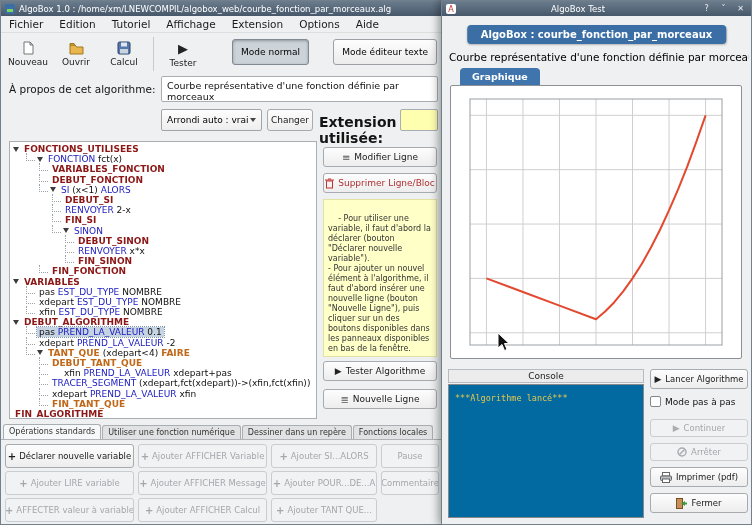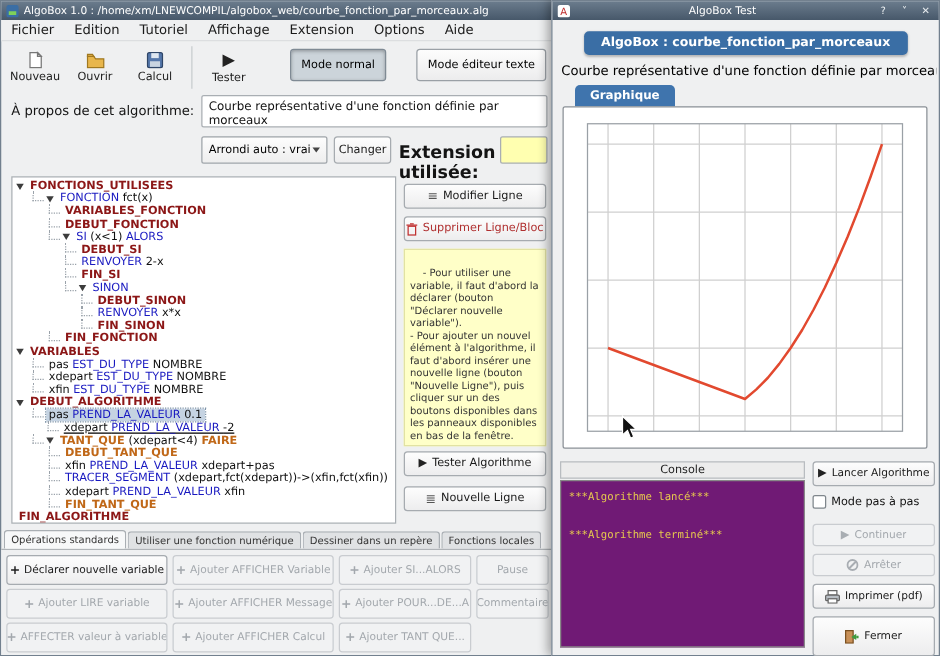--- a/index.html
+++ b/index.html
@@ -45,21 +45,21 @@
 .op-btn .plus{font-weight:bold;font-size:10px;}
 .op-btn.disabled .plus{color:#a3a8ad;}
 
 #banner{position:absolute;left:50%;transform:translateX(-50%);top:24px;padding:4px 14px;background:#3a6ea5;border-radius:4px;color:#fff;font-weight:bold;font-size:10px;white-space:nowrap;box-shadow:0 1px 2px rgba(0,0,0,.25);}
 #subtitle{position:absolute;left:7px;top:50px;font-size:10.5px;color:#000;white-space:nowrap;overflow:hidden;right:2px;}
 #graph-tab{position:absolute;left:18px;top:67px;padding:3px 12px;background:#3f74ad;border-radius:4px 4px 0 0;color:#fff;font-weight:bold;font-size:9.5px;}
 #graph-frame{position:absolute;left:8px;top:84px;width:292px;height:274px;background:#fff;border:1px solid #8a9096;border-radius:2px;}
 #graph-svg{position:absolute;left:5px;top:5px;}
 #cursor{position:absolute;left:46px;top:246px;}
 #console-header{position:absolute;left:6px;top:368px;width:196px;height:14px;background:#ececec;border:1px solid #b8bcc0;text-align:center;font-size:9px;color:#222;line-height:12px;}
-#console{position:absolute;left:6px;top:383px;width:196px;height:134px;background:#701a75;border:1px solid #888;padding:8px 6px;font-family:"DejaVu Sans Mono",monospace;font-size:8.5px;color:#e6c84e;overflow:hidden;}
+#console{position:absolute;left:6px;top:383px;width:196px;height:134px;background:#0369a1;border:1px solid #888;padding:8px 6px;font-family:"DejaVu Sans Mono",monospace;font-size:8.5px;color:#e6c84e;overflow:hidden;}
 .console-line{min-height:15px;white-space:pre;}
 .ctrl{position:absolute;left:208px;width:98px;}
 #chk-row{top:395px;display:flex;align-items:center;gap:4px;font-size:9px;color:#111;}
 .checkbox{width:11px;height:11px;background:#fff;border:1px solid #7f868c;border-radius:2px;flex:none;}
 .play-glyph{font-size:9px;color:#222;}
 .play-glyph.gray{color:#a8adb2;}
 .icon-label{font-size:8.5px;white-space:nowrap;overflow:hidden;}
 </style>
 </head>
 <body>
@@ -207,34 +207,34 @@
         <span class="tree-text"><span class="sk">xfin </span><span class="sb">EST_DU_TYPE </span><span class="sk">NOMBRE</span></span>
       </div>
       <div class="tree-row" style="padding-left: 3px;">
         <span class="exp"></span>
         <span class="tree-text"><span class="sm">DEBUT_ALGORITHME</span></span>
       </div>
       <div class="tree-row" style="padding-left: 16px;">
         <span class="conn"></span>
         <span class="tree-text sel"><span class="sk">pas </span><span class="sb">PREND_LA_VALEUR </span><span class="sk">0.1</span></span>
       </div>
-      <div class="tree-row" style="padding-left: 28px; text-decoration: underline;">
+      <div class="tree-row" style="padding-left: 16px;">
         <span class="conn"></span>
         <span class="tree-text"><span class="sk">xdepart </span><span class="sb">PREND_LA_VALEUR </span><span class="sk">-2</span></span>
       </div>
       <div class="tree-row" style="padding-left: 16px;">
         <span class="conn"></span>
         <span class="exp"></span>
         <span class="tree-text"><span class="so">TANT_QUE </span><span class="sk">(xdepart&lt;4)</span><span class="so"> FAIRE</span></span>
       </div>
       <div class="tree-row" style="padding-left: 29px;">
         <span class="conn"></span>
         <span class="tree-text"><span class="so">DEBUT_TANT_QUE</span></span>
       </div>
-      <div class="tree-row" style="padding-left: 29px;">
+      <div class="tree-row" style="padding-left: 29px; gap: 12px;">
         <span class="conn"></span>
         <span class="tree-text"><span class="sk">xfin </span><span class="sb">PREND_LA_VALEUR </span><span class="sk">xdepart+pas</span></span>
       </div>
       <div class="tree-row" style="padding-left: 29px;">
         <span class="conn"></span>
         <span class="tree-text"><span class="sb">TRACER_SEGMENT </span><span class="sk">(xdepart,fct(xdepart))-&gt;(xfin,fct(xfin))</span></span>
       </div>
       <div class="tree-row" style="padding-left: 29px;">
         <span class="conn"></span>
         <span class="tree-text"><span class="sk">xdepart </span><span class="sb">PREND_LA_VALEUR </span><span class="sk">xfin</span></span>
@@ -369,21 +369,20 @@
       <polygon points="1,1 1,16 5,12.5 7.5,18.5 10,17.5 7.5,11.5 12,11.5" fill="#111" stroke="#fff" stroke-width="1"></polygon>
     </svg>
   </div>
 
   <div id="console-header">
     <span>Console</span>
   </div>
   <div id="console">
       <div class="console-line">***Algorithme lancé***</div>
       <div class="console-line"></div>
-      <div class="console-line">***Algorithme terminé***</div>
     </div>
 
   <button class="btn ctrl" style="top:368px;height:20px;">
     <span class="play-glyph">▶</span>
     <span class="icon-label">Lancer Algorithme</span>
   </button>
   <div class="ctrl" id="chk-row" style="position:absolute;">
     <span class="checkbox"></span>
     <span>Mode pas à pas</span>
   </div>
@@ -399,21 +398,21 @@
     <span class="icon-label">Arrêter</span>
   </button>
   <button class="btn ctrl" style="top:466px;height:20px;">
     <svg width="12" height="11">
         <rect x="2.5" y="0.5" width="7" height="3.5" fill="#fff" stroke="#666"></rect>
         <rect x="0.5" y="4" width="11" height="4.5" rx="1" fill="#b8bec4" stroke="#666"></rect>
         <rect x="2.5" y="7" width="7" height="3.5" fill="#fff" stroke="#666"></rect>
       </svg>
     <span class="icon-label">Imprimer (pdf)</span>
   </button>
-  <button class="btn ctrl" style="top:492px;height:32px;">
+  <button class="btn ctrl" style="top:492px;height:20px;">
     <svg width="11" height="11">
         <rect x="0.5" y="0.5" width="6" height="10" fill="#c89058" stroke="#7a5020"></rect>
         <polygon points="5,5.5 9,3 9,8" fill="#3f9a3f"></polygon>
         <line x1="9" y1="5.5" x2="11" y2="5.5" stroke="#3f9a3f" stroke-width="2"></line>
       </svg>
     <span class="icon-label">Fermer</span>
   </button>
 </div>
 
 </body></html>

